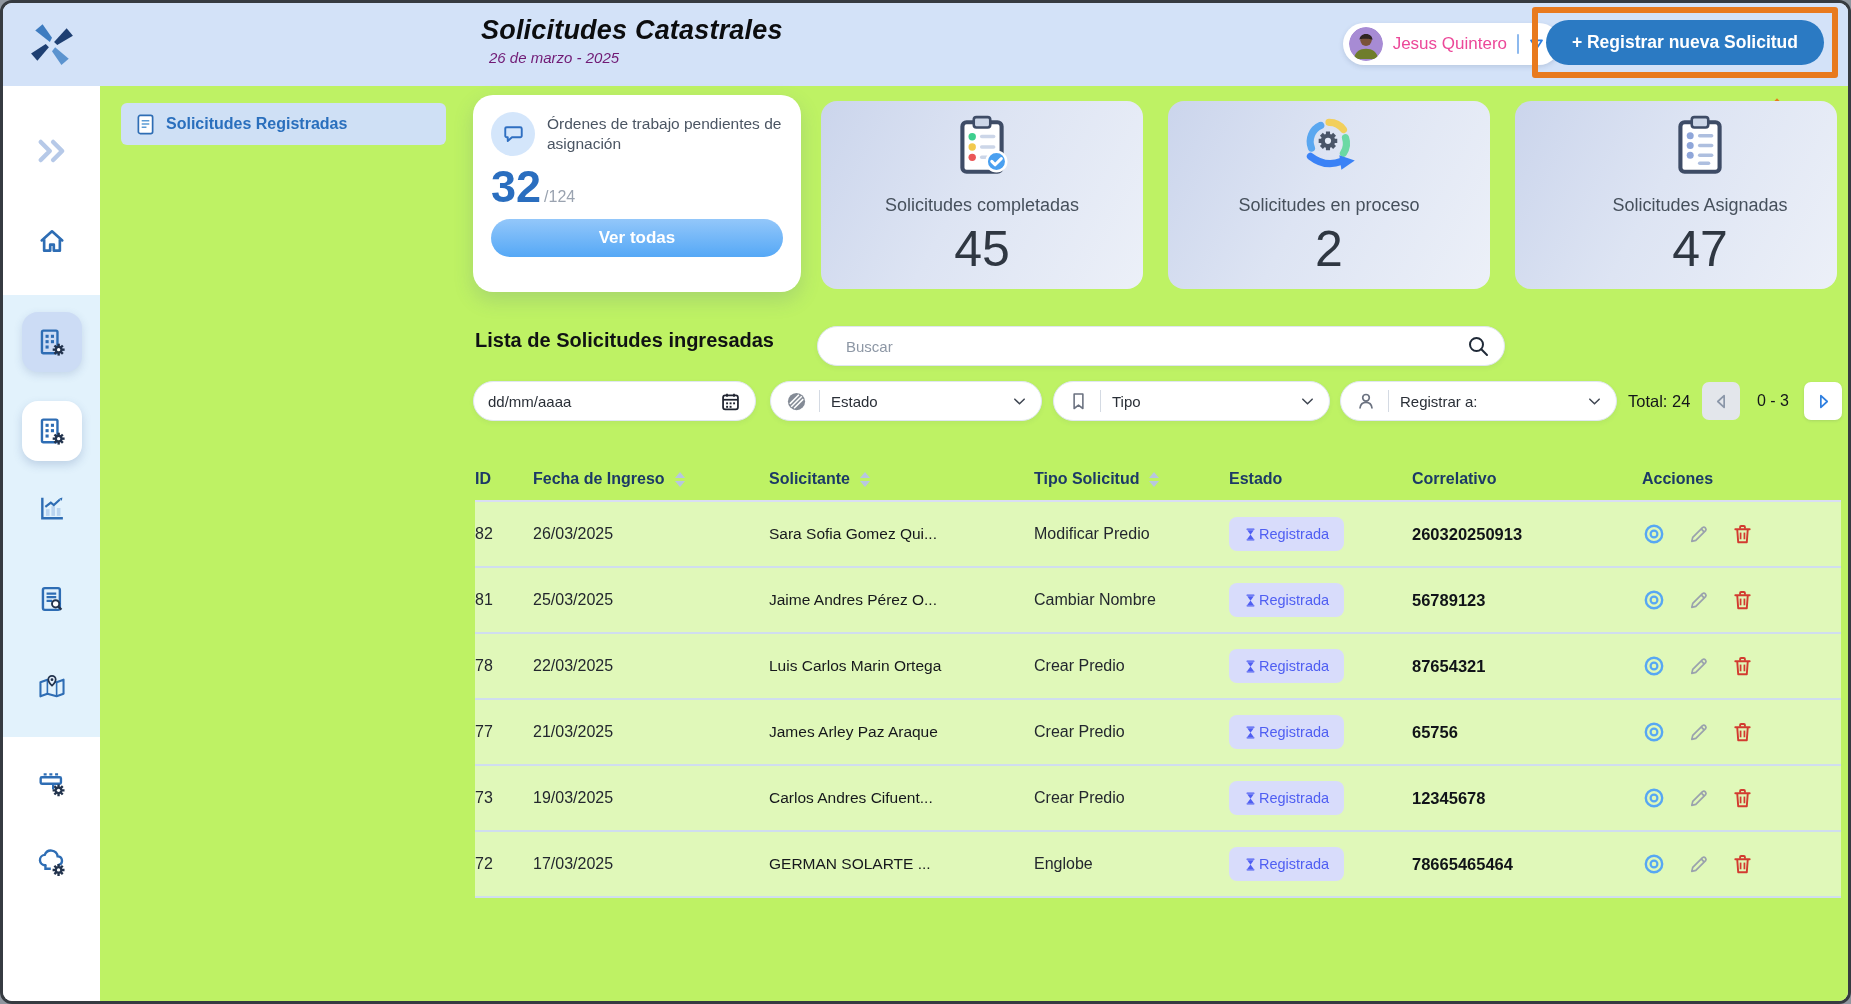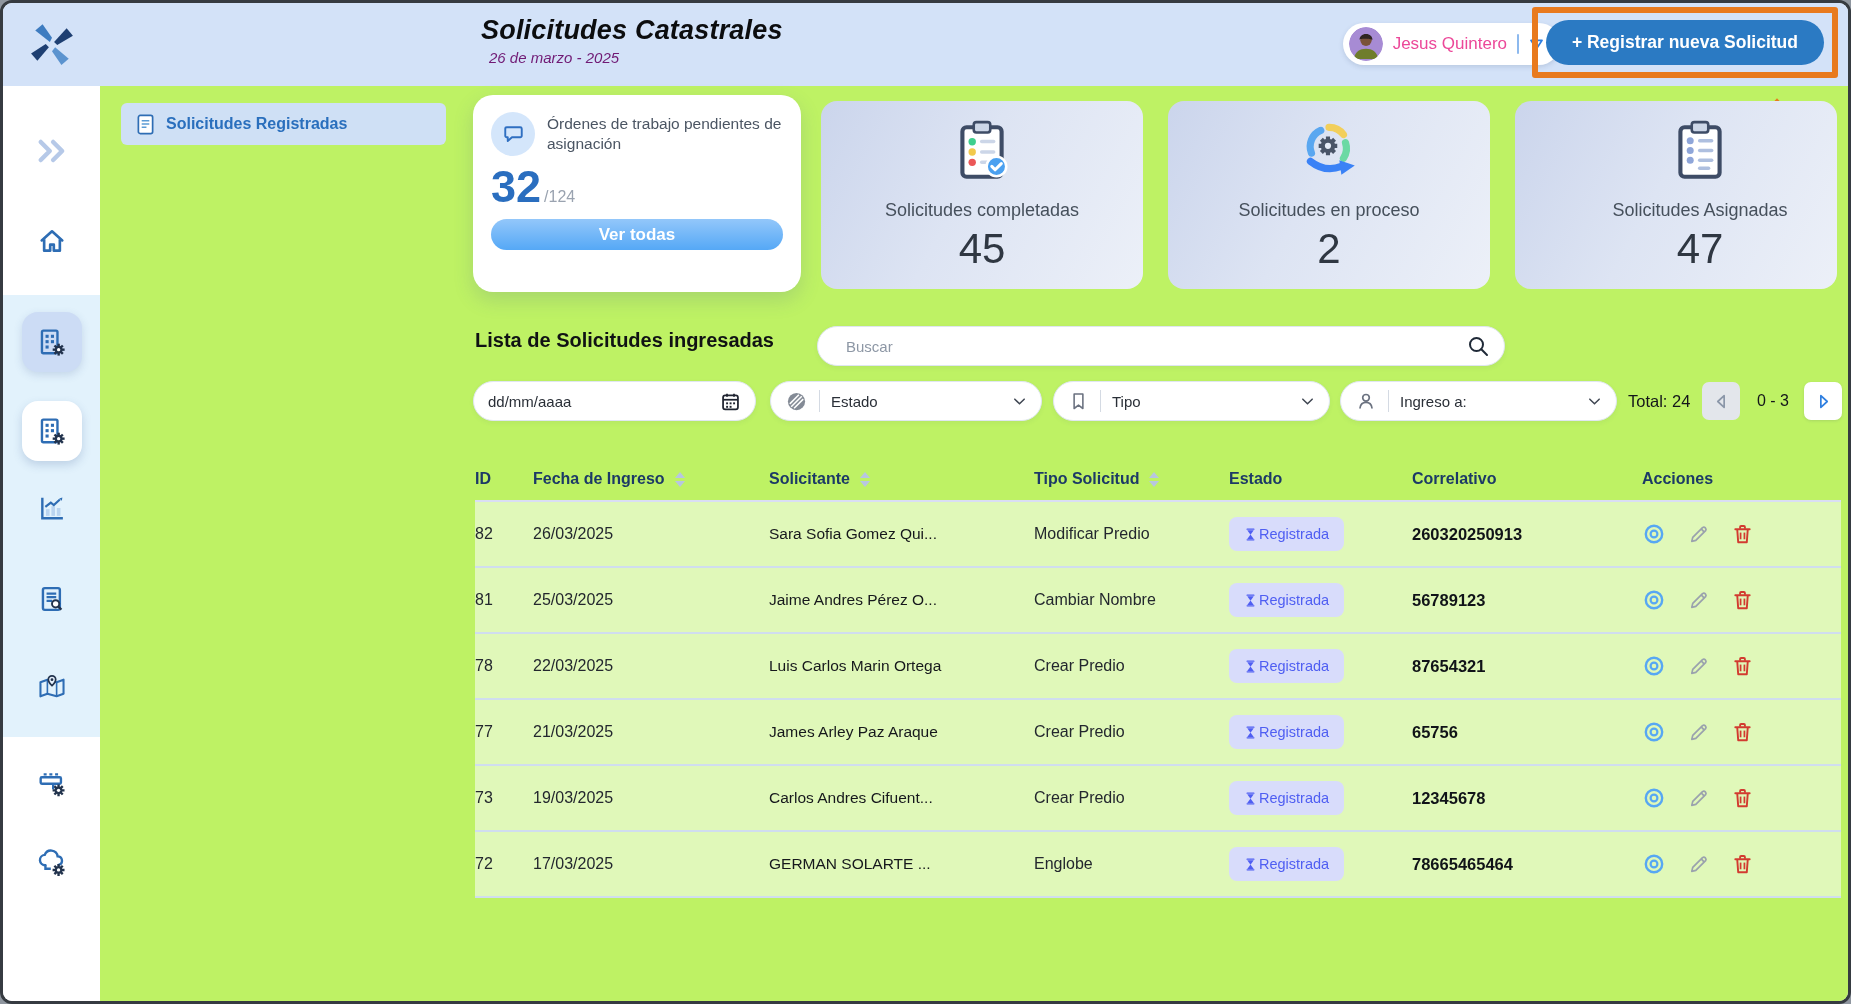--- a/index.html
+++ b/index.html
@@ -35,28 +35,28 @@
     display:flex;align-items:center;gap:11px;padding-left:15px;cursor:pointer;}
   .nav-pill-label{font-size:16px;font-weight:bold;color:#2a6fbd;}
   .pending-card{position:absolute;left:373px;top:9px;width:328px;height:197px;background:#fff;border-radius:20px;
     box-shadow:0 8px 20px rgba(60,90,150,.18);padding:17px 18px 0 18px;}
   .pending-head{display:flex;gap:12px;align-items:flex-start;}
   .pending-ico{width:44px;height:44px;border-radius:50%;background:#d4e6fb;display:flex;align-items:center;justify-content:center;flex:0 0 44px;}
   .pending-title{font-size:15.5px;color:#4b5563;line-height:1.32;padding-top:2px;}
   .pending-count-row{margin-top:8px;display:flex;align-items:baseline;gap:3px;}
   .pending-count{font-size:45px;font-weight:bold;color:#2a6ebf;line-height:1;}
   .pending-total{font-size:16px;color:#9aa3b0;}
-  .view-all-btn{display:block;width:292px;height:31px;margin:10px auto 0 auto;border:none;border-radius:19px;
+  .view-all-btn{display:block;width:292px;height:38px;margin:10px auto 0 auto;border:none;border-radius:19px;
     background:linear-gradient(180deg,#93c7fa,#55a8f6);color:#fff;font-family:inherit;font-size:17px;font-weight:bold;cursor:pointer;}
   .stat-card{position:absolute;top:15px;width:322px;height:188px;border-radius:16px;
     background:linear-gradient(118deg,#cbd5ec 0%,#dde4f3 45%,#ecf0f8 100%);
     display:flex;flex-direction:column;align-items:center;justify-content:center;gap:4px;}
   .stat-card.pos1{left:721px;}.stat-card.pos2{left:1068px;}.stat-card.pos3{left:1415px;padding-left:48px;}
   .stat-label{font-size:18px;color:#46505c;margin-top:8px;}
-  .stat-value{font-size:42px;color:#2f3742;margin-top:0;}
+  .stat-value{font-size:50px;color:#2f3742;margin-top:0;}
   .annot-arrow{position:absolute;left:1648px;top:12px;pointer-events:none;}
   .list-title{position:absolute;left:375px;top:243px;font-size:20px;font-weight:600;color:#101214;}
   .search-bar{position:absolute;left:717px;top:240px;width:688px;height:40px;background:#fff;border:1px solid #dfe6f0;
     border-radius:20px;display:flex;align-items:center;padding:0 14px 0 26px;box-shadow:0 2px 5px rgba(40,60,100,.06);}
   .search-input{flex:1;border:none;outline:none;font-family:inherit;font-size:15px;color:#333;background:transparent;}
   .search-input::placeholder{color:#8d97a5;}
   .fpill{position:absolute;top:295px;height:40px;background:#fff;border:1px solid #e0e7f1;border-radius:20px;
     display:flex;align-items:center;gap:11px;padding:0 14px 0 14px;box-shadow:0 2px 5px rgba(40,60,100,.06);cursor:pointer;}
   .fpill .flabel{font-size:15px;color:#2a2f37;}
   .fdivider{width:1px;height:22px;background:#d4dae3;}
@@ -361,21 +361,21 @@
         </span>
     </div>
     <div class="fpill asignado">
       <span style="display:flex">
           <svg viewBox="0 0 24 24" width="22" height="22">
             <circle cx="12" cy="8.5" r="3.6" fill="none" stroke="#6b7280" stroke-width="1.8"></circle>
             <path d="M5.5 19.5c.5-4 3-6 6.5-6s6 2 6.5 6" fill="none" stroke="#6b7280" stroke-width="1.8" stroke-linecap="round"></path>
           </svg>
         </span>
       <span class="fdivider"></span>
-      <span class="flabel">Ingreso a:</span>
+      <span class="flabel">Registrar a:</span>
       <span class="fchevron">
           <svg viewBox="0 0 16 16" width="15" height="15">
             <path d="M3 5.5l5 5 5-5" fill="none" stroke="#3f4652" stroke-width="1.6" stroke-linecap="round" stroke-linejoin="round"></path>
           </svg>
         </span>
     </div>
 
     <div class="total-label">Total: 24</div>
     <button class="pager-btn pager-prev">
       <span style="display:flex">

